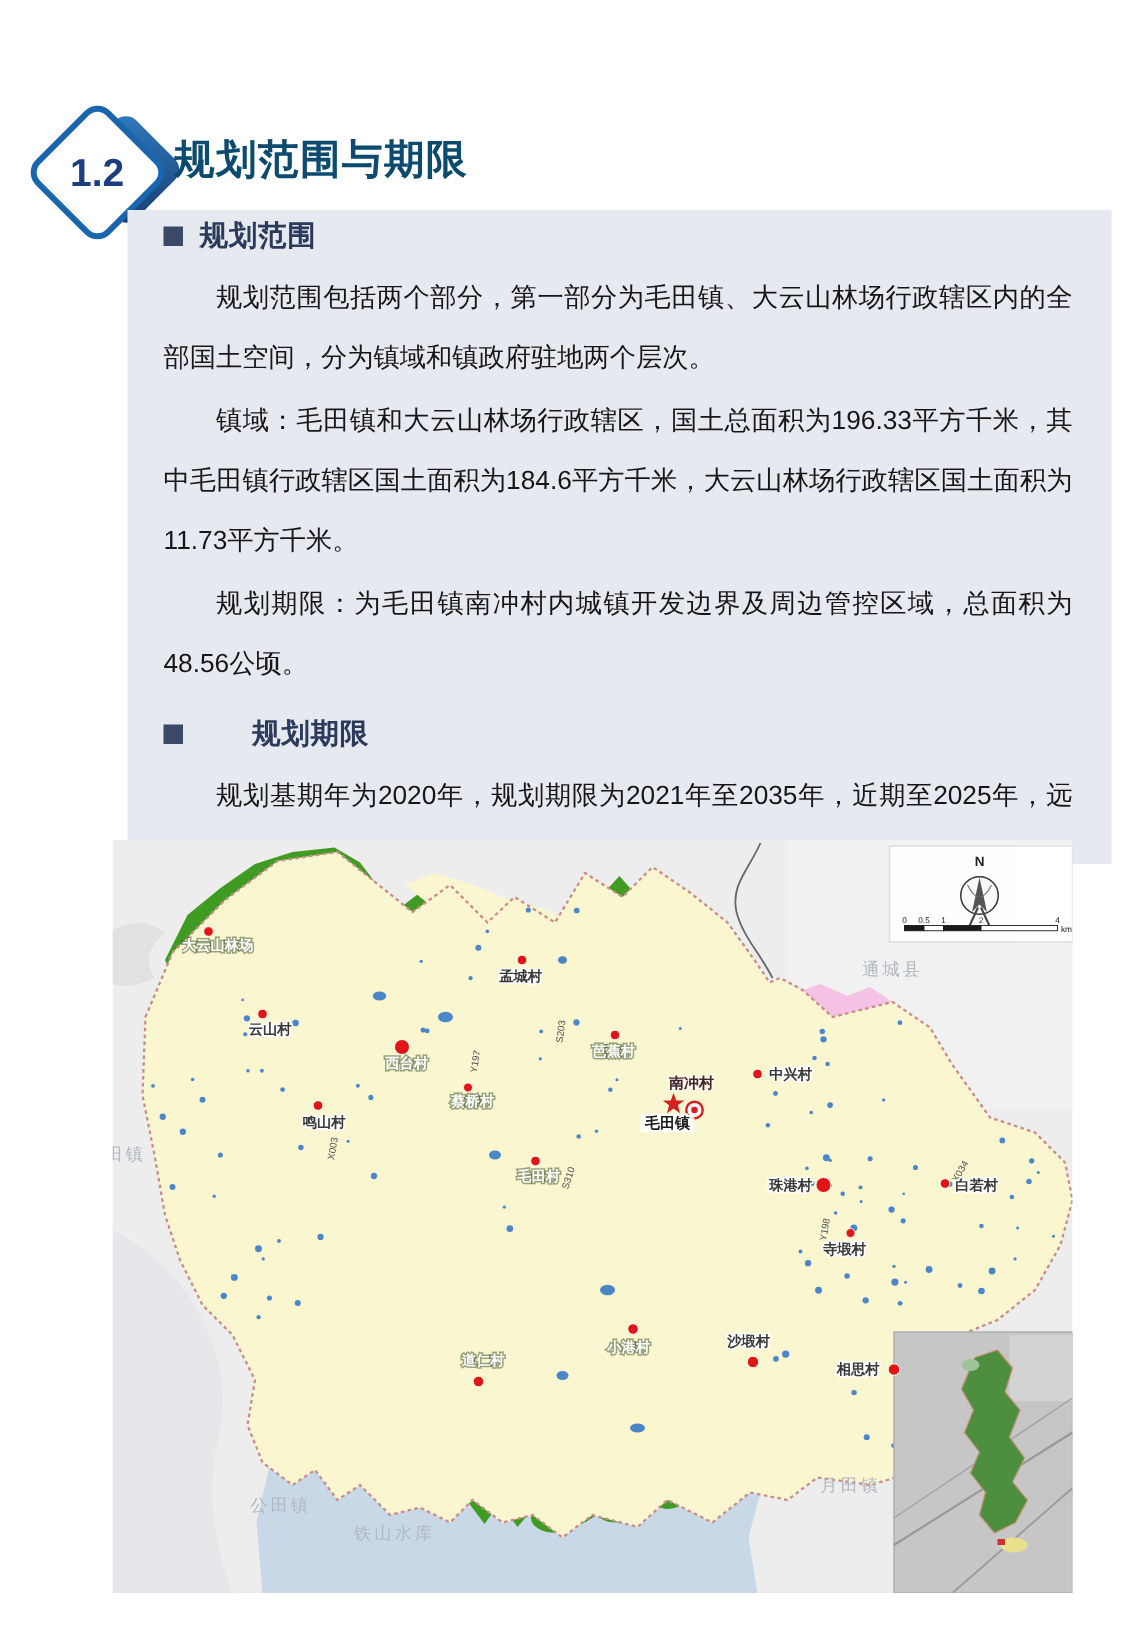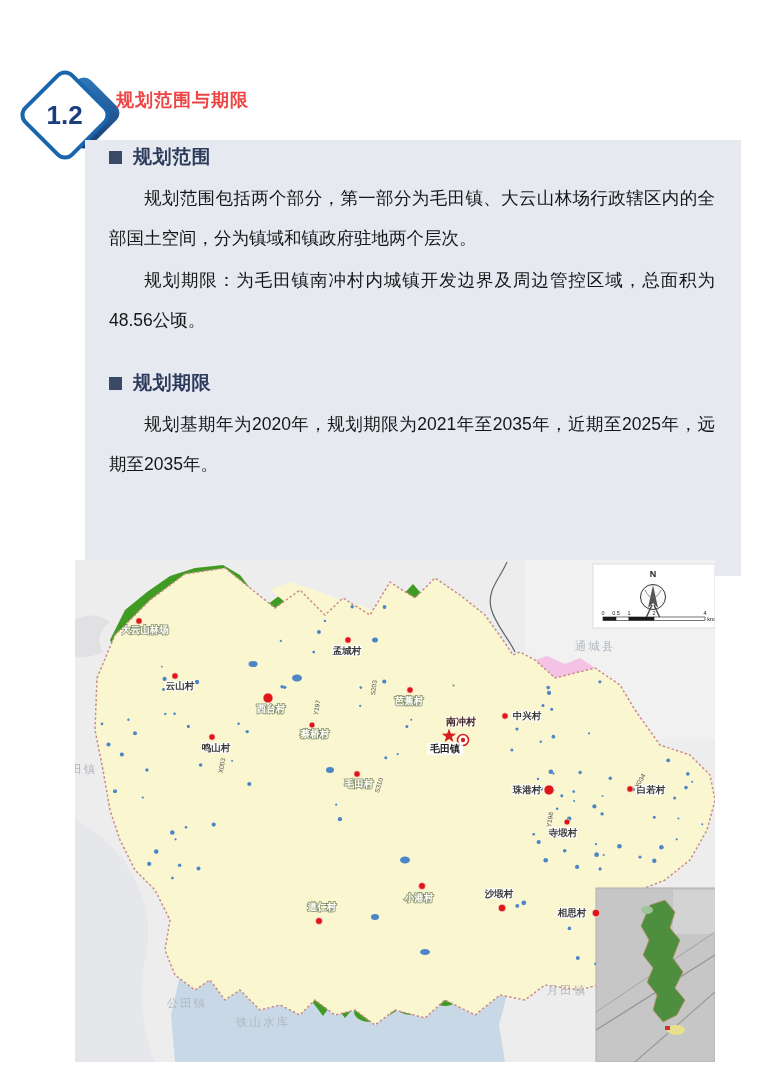--- a/index.html
+++ b/index.html
@@ -7,31 +7,31 @@
         font-family:"Liberation Sans","DejaVu Sans",sans-serif;}
   
   .badge{position:absolute;left:26px;top:70px;width:100px;height:92px;}
   .badge-back{position:absolute;left:30px;top:15px;width:56px;height:56px;
               transform:rotate(45deg);border-radius:10px;
               background:linear-gradient(135deg,#2f7bc0 0%,#173a6e 100%);}
   .badge-front{position:absolute;left:4px;top:10px;width:62px;height:62px;
                transform:rotate(45deg);border-radius:12px;background:#ffffff;
                border:4px solid #1a66ae;display:flex;align-items:center;justify-content:center;}
   .badge-num{transform:rotate(-45deg);font-size:26px;font-weight:bold;color:#1c3e7e;}
-  .page-title{position:absolute;left:116px;top:88px;margin:0;font-size:18px;font-weight:bold;
-              color:#ef4444;letter-spacing:1px;}
+  .page-title{position:absolute;left:116px;top:88px;margin:0;font-size:27px;font-weight:bold;
+              color:#0c4a6e;letter-spacing:1px;}
   
   .panel{position:absolute;left:85px;top:140px;width:656px;height:436px;
          background:#e7e9f0;box-sizing:border-box;padding:0 26px 0 24px;}
   .sec-h{display:flex;align-items:center;margin:4px 0 8px 0;}
   .sec-h .bullet{display:inline-block;width:13px;height:13px;background:#3a4a66;margin-right:11px;}
   .sec-h .sec-title{font-size:19px;font-weight:bold;color:#2c3b5c;letter-spacing:0.5px;}
   .panel p{margin:0 0 2px 0;font-size:17.5px;line-height:40px;color:#161616;
            text-align:justify;text-indent:2em;}
-  .sec-h.second{margin-top:30px;}
+  .sec-h.second{margin-top:14px;gap:35px;}
   
   .map{position:absolute;left:75px;top:560px;width:640px;height:502px;}
   svg{display:block;}
   .v-dark{font:bold 9.5px "Liberation Sans","DejaVu Sans",sans-serif;fill:#3a3a3a;
           paint-order:stroke;stroke:#ffffff;stroke-width:2px;text-anchor:middle;}
   .v-light{font:bold 9.5px "Liberation Sans","DejaVu Sans",sans-serif;fill:#ffffff;
            paint-order:stroke;stroke:rgba(30,60,20,0.45);stroke-width:2px;text-anchor:middle;}
   .v-seat-dark{font:bold 10px "Liberation Sans","DejaVu Sans",sans-serif;fill:#42222e;
            paint-order:stroke;stroke:rgba(255,255,255,0.55);stroke-width:2px;text-anchor:middle;}
   .seat-label{font:bold 10px "Liberation Sans","DejaVu Sans",sans-serif;fill:#1c1c1c;
@@ -55,20 +55,21 @@
     </div>
   </div>
   <h1 class="page-title">规划范围与期限</h1>
 
   <div class="panel">
     <div class="sec-h">
       <span class="bullet"></span>
       <span class="sec-title">规划范围</span>
     </div>
     <p>规划范围包括两个部分，第一部分为毛田镇、大云山林场行政辖区内的全部国土空间，分为镇域和镇政府驻地两个层次。</p>
+    <p>镇域：毛田镇和大云山林场行政辖区，国土总面积为196.33平方千米，其中毛田镇行政辖区国土面积为184.6平方千米，大云山林场行政辖区国土面积为11.73平方千米。</p>
     <p>规划期限：为毛田镇南冲村内城镇开发边界及周边管控区域，总面积为48.56公顷。</p>
     <div class="sec-h second">
       <span class="bullet"></span>
       <span class="sec-title">规划期限</span>
     </div>
     <p>规划基期年为2020年，规划期限为2021年至2035年，近期至2025年，远期至2035年。</p>
   </div>
 
   <div class="map">
   <svg id="mapsvg" width="640" height="502" viewBox="0 0 640 502">

